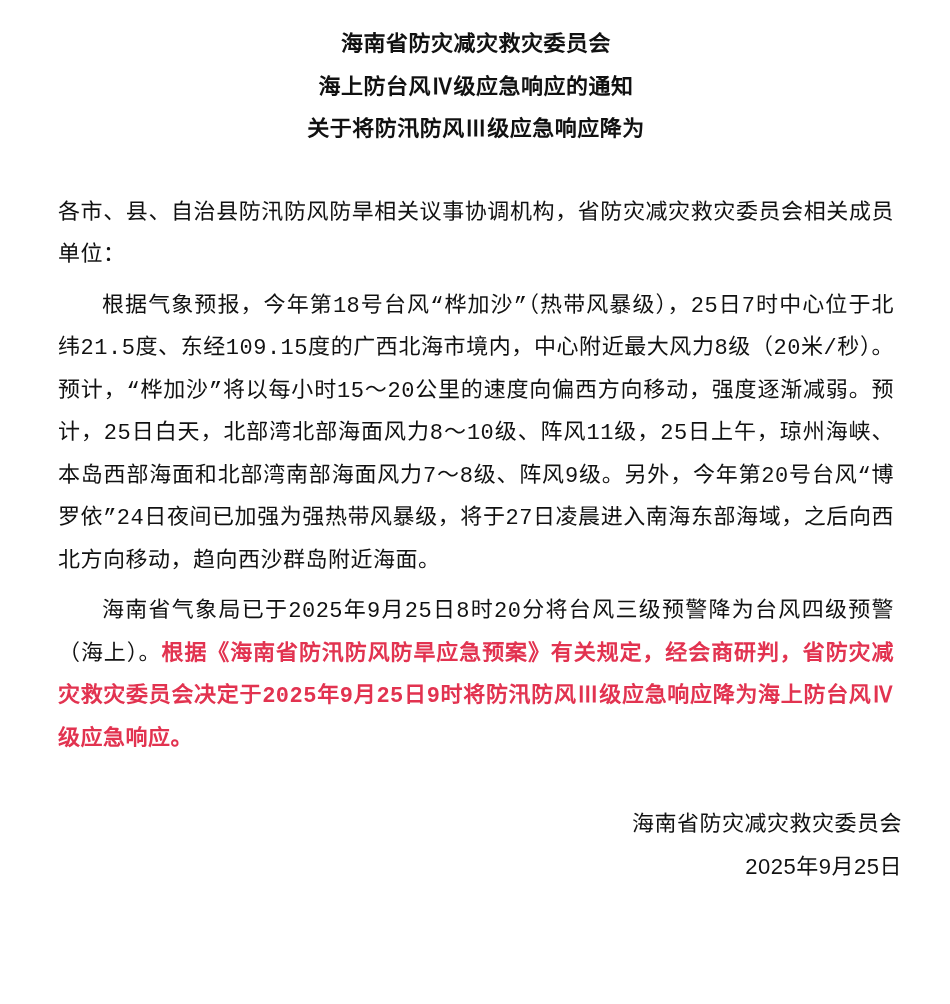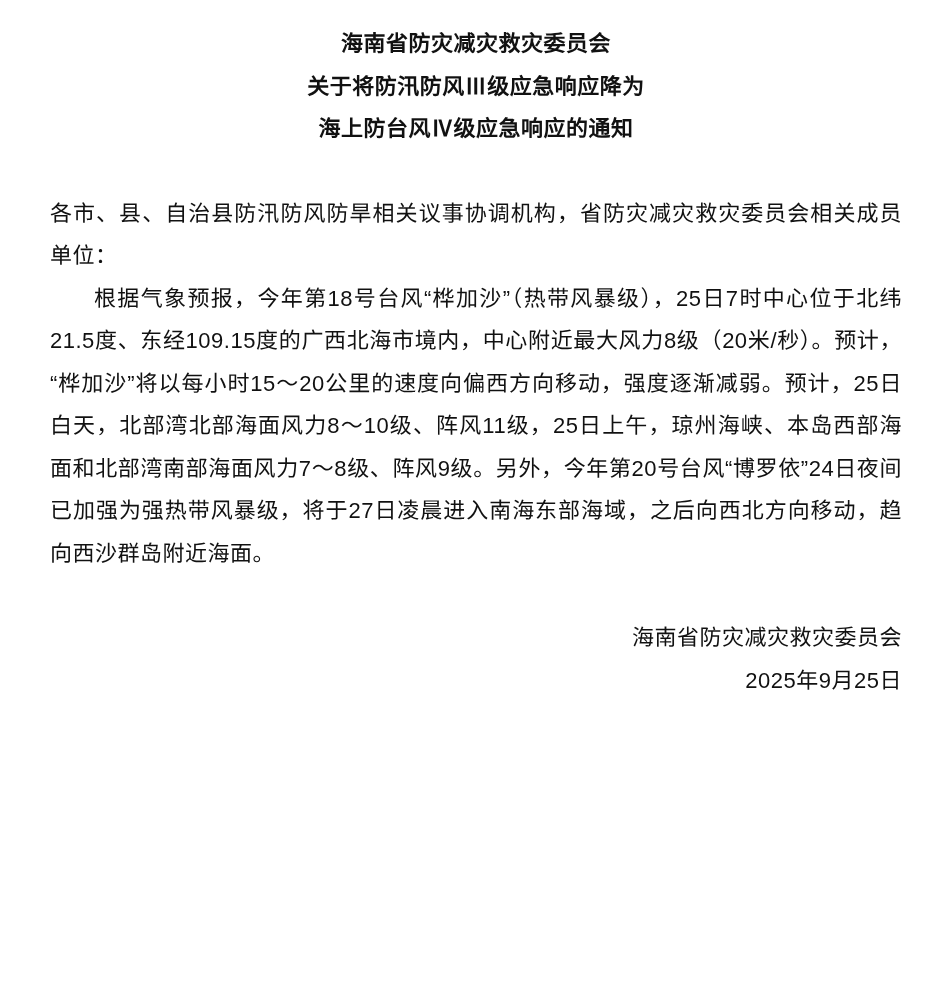--- a/index.html
+++ b/index.html
@@ -22,22 +22,23 @@
   .title {
     text-align: center;
     font-weight: 700;
     font-size: 22px;
     margin: 0 0 42px 0;
   }
   .title-line {
     display: block;
   }
   p.body-text {
-    margin: 0;
+    margin: 8px;
     text-align: justify;
+    font-family: Liberation Mono, monospace;
   }
   .indent {
     text-indent: 2em;
   }
   .highlight {
     font-weight: 700;
     color: #e23350;
   }
   .signature {
     margin-top: 42px;
@@ -47,28 +48,29 @@
     display: block;
   }
 </style>
 </head>
 <body style="background: rgb(255, 255, 255);">
 
 <div class="page" style="color: rgb(17, 17, 17);">
 
   <div class="title">
     <span class="title-line">海南省防灾减灾救灾委员会</span>
+    <span class="title-line">海上防台风Ⅳ级应急响应的通知</span>
     <span class="title-line">关于将防汛防风Ⅲ级应急响应降为</span>
-    <span class="title-line">海上防台风Ⅳ级应急响应的通知</span>
   </div>
 
   <p class="body-text"><span>各市、县、自治县防汛防风防旱相关议事协调机构，省防灾减灾救灾委员会相关成员单位：</span></p>
 
   <p class="body-text indent"><span>根据气象预报，今年第18号台风“桦加沙”（热带风暴级），25日7时中心位于北纬21.5度、东经109.15度的广西北海市境内，中心附近最大风力8级（20米/秒）。预计，“桦加沙”将以每小时15～20公里的速度向偏西方向移动，强度逐渐减弱。预计，25日白天，北部湾北部海面风力8～10级、阵风11级，25日上午，琼州海峡、本岛西部海面和北部湾南部海面风力7～8级、阵风9级。另外，今年第20号台风“博罗依”24日夜间已加强为强热带风暴级，将于27日凌晨进入南海东部海域，之后向西北方向移动，趋向西沙群岛附近海面。</span></p>
 
+  <p class="body-text indent"><span>海南省气象局已于2025年9月25日8时20分将台风三级预警降为台风四级预警（海上）。</span><span class="highlight" style="color: rgb(226, 51, 80);">根据《海南省防汛防风防旱应急预案》有关规定，经会商研判，省防灾减灾救灾委员会决定于2025年9月25日9时将防汛防风Ⅲ级应急响应降为海上防台风Ⅳ级应急响应。</span></p>
 
 
   <div class="signature">
     <div>海南省防灾减灾救灾委员会</div>
     <div>2025年9月25日</div>
   </div>
 
 </div>
 
 </body></html>

